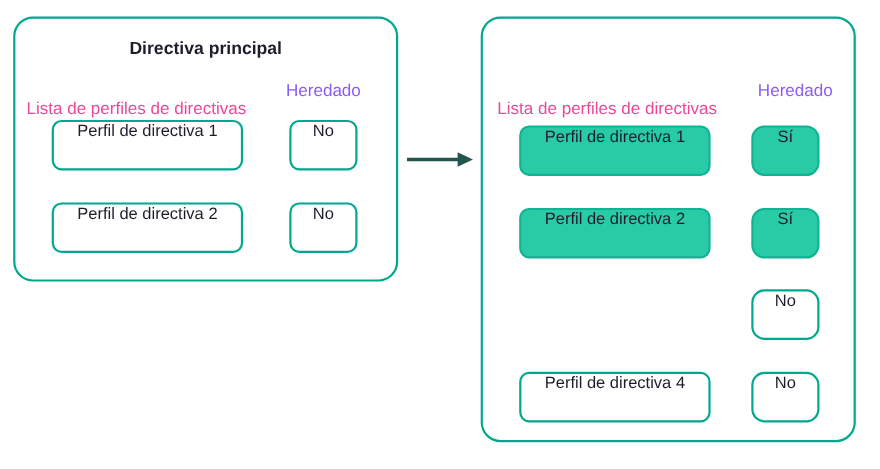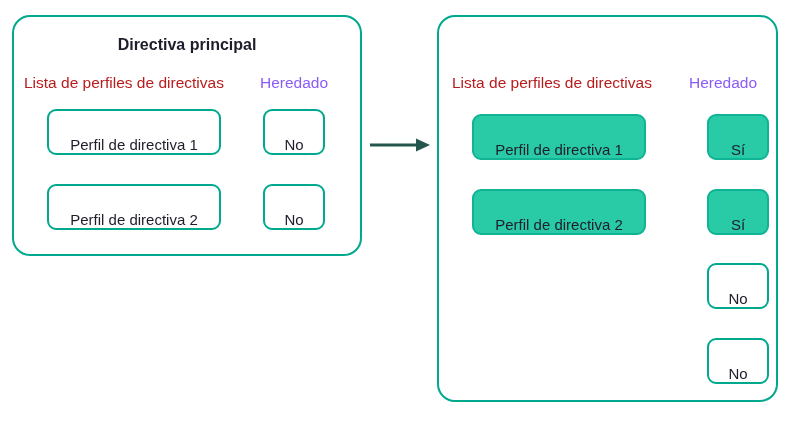--- a/index.html
+++ b/index.html
@@ -29,24 +29,24 @@
     position: absolute;
     left: 0; right: 0;
     top: 19px;
     text-align: center;
     font-weight: bold;
     font-size: 16px;
     color: #1d1d2b;
   }
   .header-list {
     position: absolute;
-    top: 57px;
+    top: 74px;
     font-size: 15.5px;
     white-space: nowrap;
-    color: #b91c1c;
+    color: #ec4899;
   }
   .panel-left  .header-list { left: 10px; }
   .panel-right .header-list { left: 13px; }
   .header-inherited {
     position: absolute;
     top: 57px;
     font-size: 15.5px;
     text-align: center;
     color: #8b5cf6;
   }
@@ -60,30 +60,30 @@
   }
   .profile-box, .inherit-box {
     position: absolute;
     top: 0;
     height: 46px;
     border: 2px solid #00a88e;
     border-radius: 9px;
     background: #ffffff;
     box-sizing: border-box;
     display: flex;
-    align-items: flex-end;
+    align-items: flex-start;
     justify-content: center;
     font-size: 15px;
     white-space: nowrap;
     color: #1d1d2b;
   }
   .profile-box { left: 33px; width: 174px; }
   .inherit-box { width: 62px; }
   .panel-left  .inherit-box { left: 249px; }
-  .panel-right .inherit-box { left: 268px; }
+  .panel-right .inherit-box { left: 244px; border-radius: 12px; }
   .highlighted {
     background: #29cba7;
     border-color: #10b393;
   }
   
   .panel-left  .row-0 { top: 92px; }
   .panel-left  .row-1 { top: 167px; }
   .panel-right .row-0 { top: 97px; }
   .panel-right .row-1 { top: 172px; }
   .panel-right .row-2 { top: 246px; }
@@ -154,19 +154,22 @@
       </div>
     </div>
 
     <div class="row row-2">
       <div class="inherit-box">
         <span>No</span>
       </div>
     </div>
 
     <div class="row row-3">
+      <div class="profile-box">
+        <span>Perfil de directiva 4</span>
+      </div>
       <div class="inherit-box">
         <span>No</span>
       </div>
     </div>
   </div>
 
 </div>
 
 </body></html>

